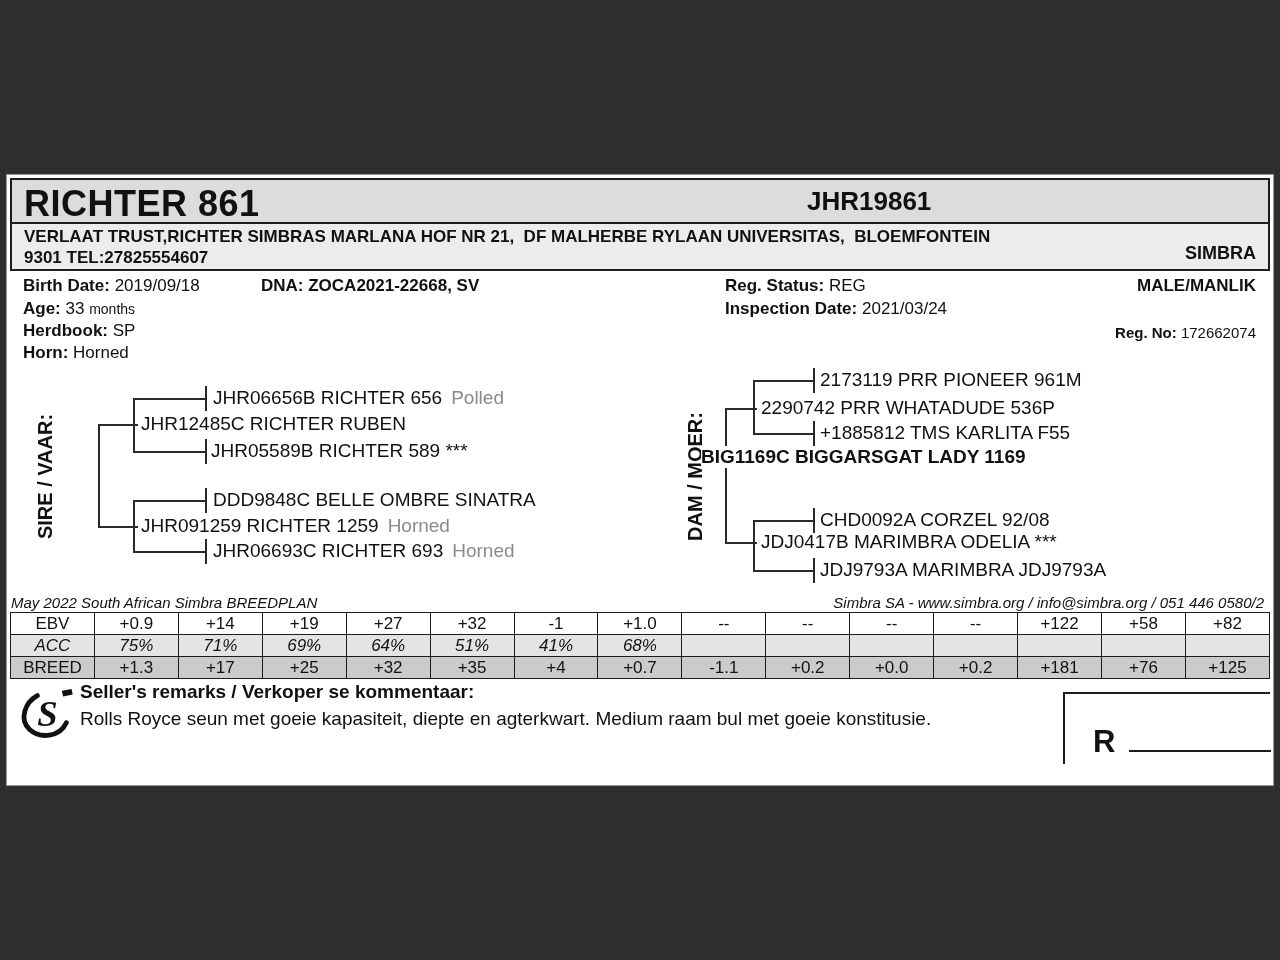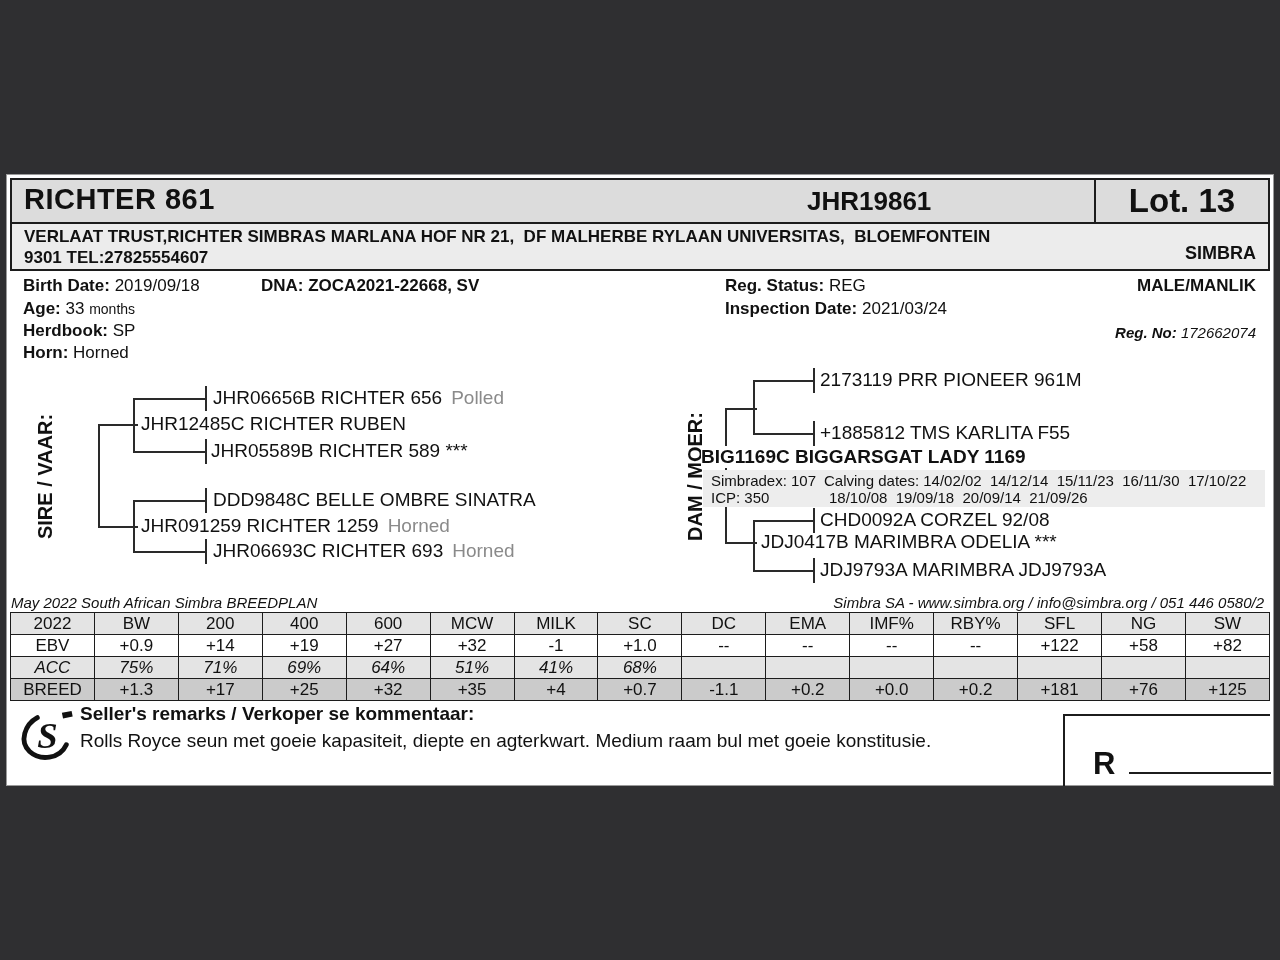--- a/index.html
+++ b/index.html
@@ -5,21 +5,21 @@
   html,body { margin:0; padding:0; }
   body { background:#2f2f31; font-family:"Liberation Sans","DejaVu Sans",sans-serif; }
   .stage { position:relative; width:1280px; height:960px; background:#2f2f31; overflow:hidden; }
 
   .doc { position:absolute; left:6px; top:174px; width:1268px; height:612px;
          background:#fff; box-sizing:border-box; border:1px solid #9a9a9a; padding:3px 3px 0 3px; color:#111; }
 
   
   .band-title { position:relative; height:46px; background:#dcdcdc; box-sizing:border-box;
                 border:2px solid #1c1c1c; }
-  .t-name { position:absolute; left:12px; top:3px; font-size:29px; font-weight:bold; letter-spacing:0.5px; }
+  .t-name { position:absolute; left:12px; top:3px; font-size:36px; font-weight:bold; letter-spacing:0.5px; }
   .t-reg  { position:absolute; left:795px; top:6px; font-size:26px; font-weight:bold; }
   .t-lot  { position:absolute; right:0; top:0; bottom:0; width:172px; border-left:2px solid #1c1c1c;
             font-size:33px; font-weight:bold; text-align:center; line-height:42px; }
 
   
   .band-addr { position:relative; height:47px; background:#ececec; box-sizing:border-box;
                border:2px solid #1c1c1c; border-top:none; }
   .addr { position:absolute; left:12px; top:2px; font-size:17px; font-weight:bold; line-height:21px; }
   .pre { white-space:pre; }
   .addr-breed { position:absolute; right:12px; bottom:5px; font-size:18px; font-weight:bold; }
@@ -73,21 +73,20 @@
 </style>
 </head>
 <body>
 
 <div class="stage">
   <div class="doc">
 
     <div class="band-title">
       <span class="t-name">RICHTER 861</span>
       <span class="t-reg">JHR19861</span>
-      <div class="t-lot">Lot. 13</div>
     </div>
 
     <div class="band-addr">
       <div class="addr">
         <div class="pre">VERLAAT TRUST,RICHTER SIMBRAS MARLANA HOF NR 21,  DF MALHERBE RYLAAN UNIVERSITAS,  BLOEMFONTEIN</div>
         <div class="pre">9301 TEL:27825554607</div>
       </div>
       <span class="addr-breed">SIMBRA</span>
     </div>
 
@@ -110,21 +109,21 @@
       </div>
       <div class="inf" style="left:715px; top:28px;">
         <span class="lb">Inspection Date:</span>
         <span>2021/03/24</span>
       </div>
 
       <div class="inf" style="left:13px; top:50px;">
         <span class="lb">Herdbook:</span>
         <span>SP</span>
       </div>
-      <div class="inf sm2" style="right:14px; top:53px;font-style:italic;">
+      <div class="inf sm2" style="right:14px; top:53px;">
         <span class="lb">Reg. No:</span>
         <span>172662074</span>
       </div>
 
       <div class="inf" style="left:13px; top:72px;">
         <span class="lb">Horn:</span>
         <span>Horned</span>
       </div>
     </div>
 
@@ -181,69 +180,49 @@
 
       <div class="vl" style="left:743px; top:155px; height:50px;"></div>
       <div class="hl" style="left:743px; top:155px; width:60px;"></div>
       <div class="hl" style="left:743px; top:205px; width:60px;"></div>
       <div class="tk" style="left:803px; top:143px;"></div>
       <div class="tk" style="left:803px; top:193px;"></div>
 
       <div class="ped" style="left:810px; top:4px;">
         <span>2173119 PRR PIONEER 961M</span>
       </div>
+      <div class="ped" style="left:751px; top:32px;">
+        <span>2290742 PRR WHATADUDE 536P</span>
+      </div>
       <div class="ped" style="left:810px; top:57px;">
         <span>+1885812 TMS KARLITA F55</span>
       </div>
       <div class="ped ped-main" style="left:691px; top:81px;">
         <span>BIG1169C BIGGARSGAT LADY 1169</span>
       </div>
 
-      <div class="dam-stats">
-        <span class="ds" style="left:8px; top:2px;">Simbradex: 107</span>
-        <span class="ds" style="left:8px; top:19px;">ICP: 350</span>
-        <span class="ds" style="left:121px; top:2px;">Calving dates: 14/02/02  14/12/14  15/11/23  16/11/30  17/10/22</span>
-        <span class="ds" style="left:126px; top:19px;">18/10/08  19/09/18  20/09/14  21/09/26</span>
-      </div>
 
       <div class="ped" style="left:810px; top:144px;">
         <span>CHD0092A CORZEL 92/08</span>
       </div>
       <div class="ped" style="left:751px; top:166px;">
         <span>JDJ0417B MARIMBRA ODELIA ***</span>
       </div>
       <div class="ped" style="left:810px; top:194px;">
         <span>JDJ9793A MARIMBRA JDJ9793A</span>
       </div>
     </div>
 
     <div class="caption-row">
       <span class="cap-l">May 2022 South African Simbra BREEDPLAN</span>
       <span class="cap-r">Simbra SA - www.simbra.org / info@simbra.org / 051 446 0580/2</span>
     </div>
 
     <table class="ebv">
       <tbody>
-          <tr class="row-hdr">
-        <td class="rl">2022</td>
-        <td>BW</td>
-        <td>200</td>
-        <td>400</td>
-        <td>600</td>
-        <td>MCW</td>
-        <td>MILK</td>
-        <td>SC</td>
-        <td>DC</td>
-        <td>EMA</td>
-        <td>IMF%</td>
-        <td>RBY%</td>
-        <td>SFL</td>
-        <td>NG</td>
-        <td>SW</td>
-      </tr>
       <tr class="row-ebv">
         <td class="rl">EBV</td>
         <td>+0.9</td>
         <td>+14</td>
         <td>+19</td>
         <td>+27</td>
         <td>+32</td>
         <td>-1</td>
         <td>+1.0</td>
         <td>--</td>

